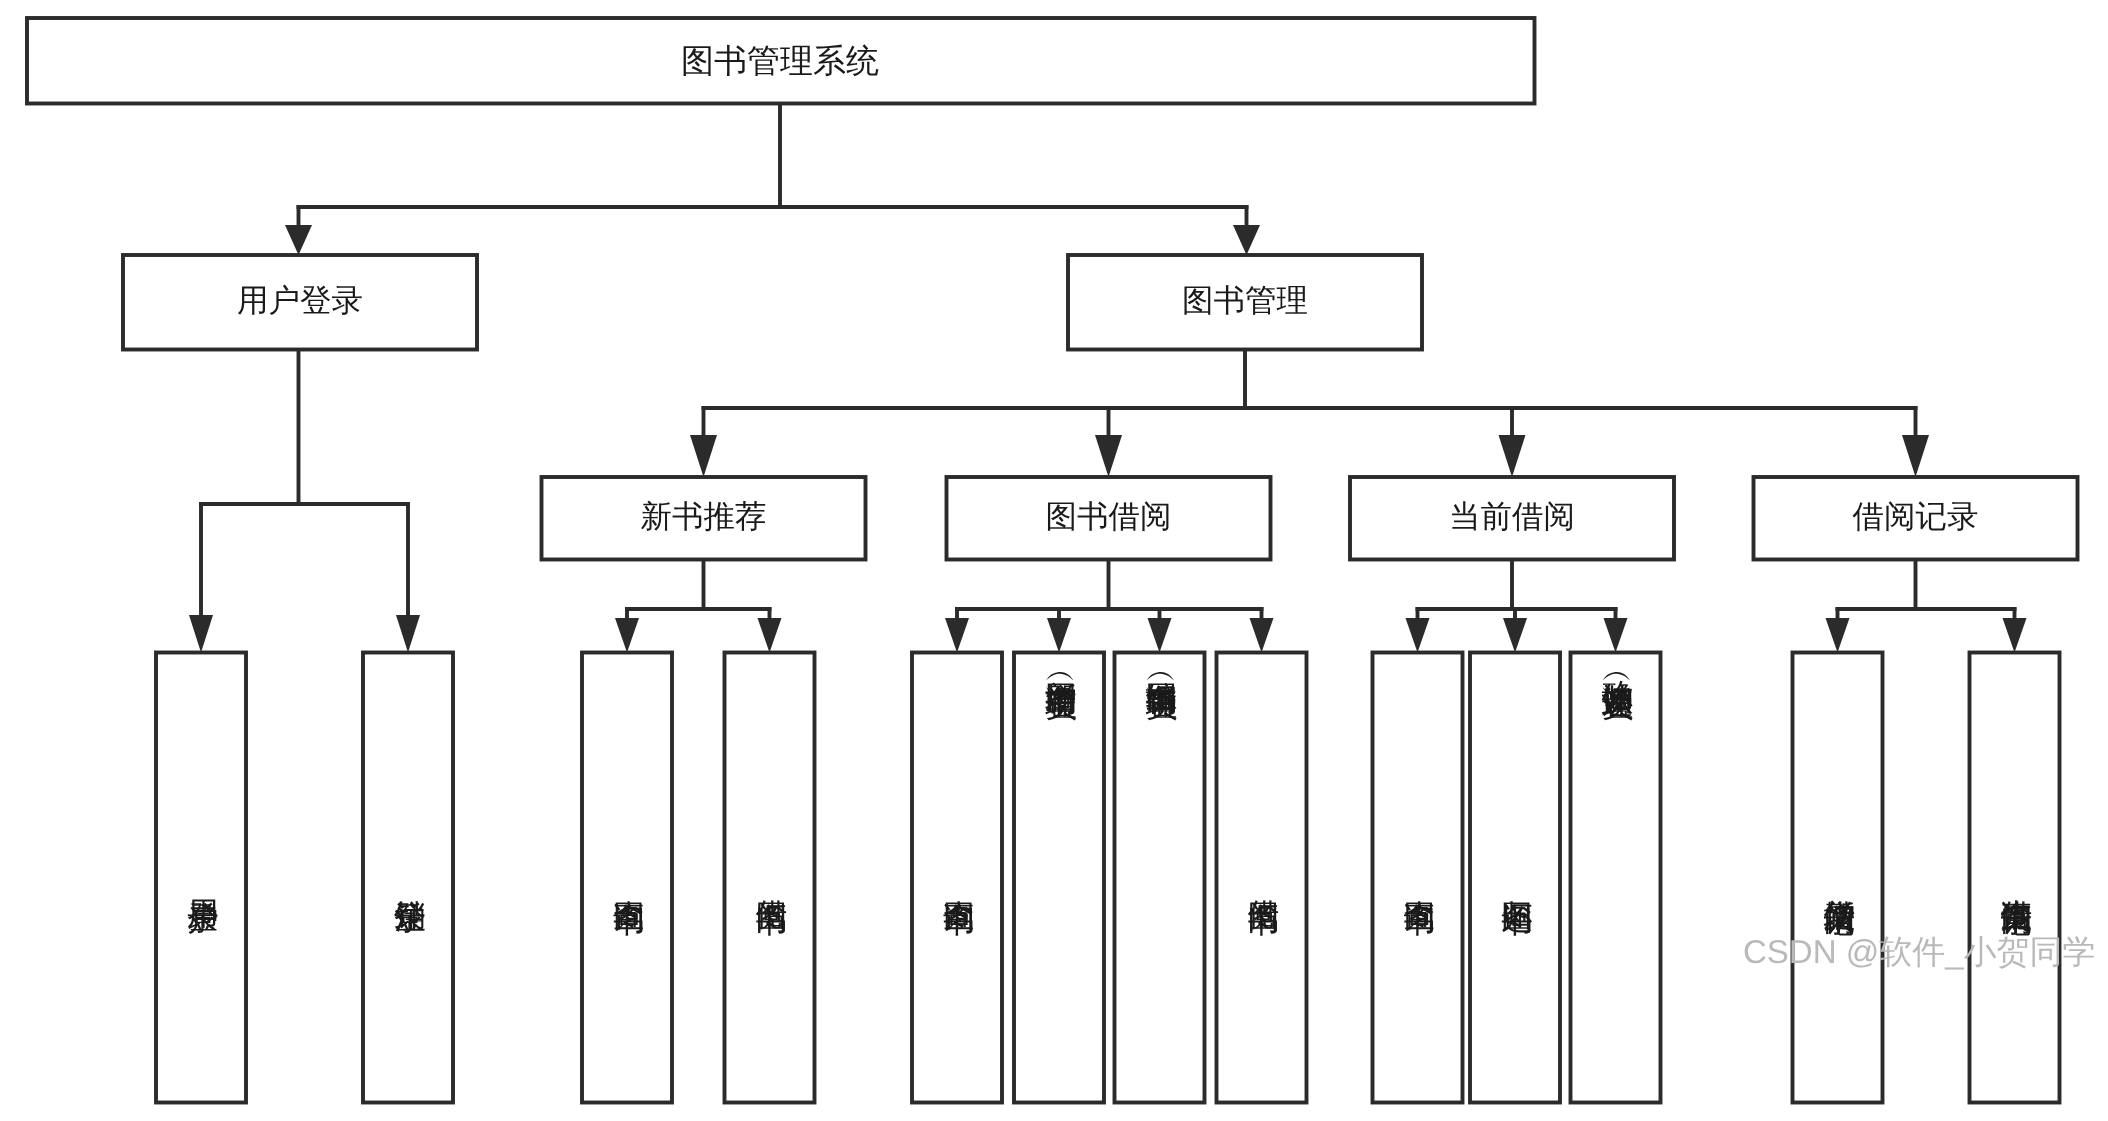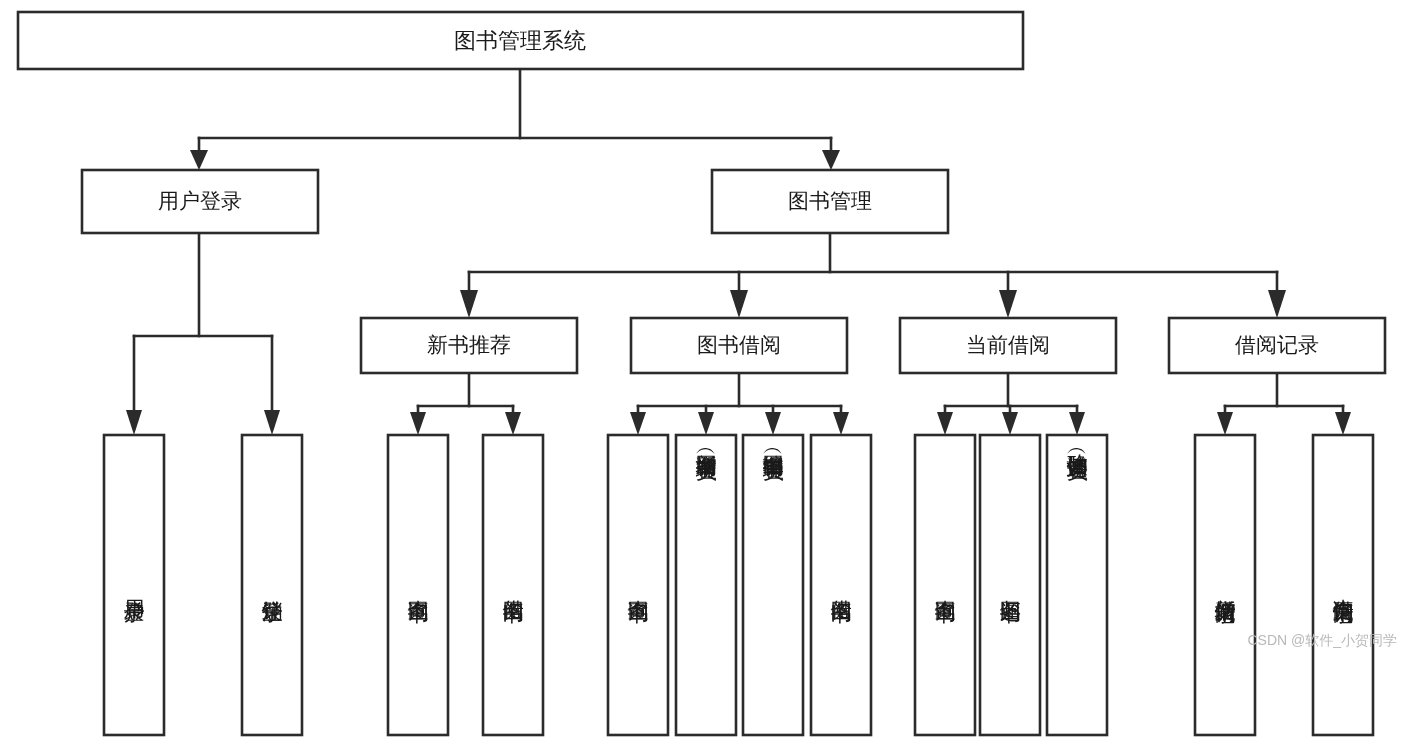--- a/index.html
+++ b/index.html
@@ -72,21 +72,21 @@
     color: #1a1a1a;
     letter-spacing: 1px;
     white-space: nowrap;
     text-align: center;
   }
   .watermark {
     position: absolute;
     right: 8px;
     bottom: 4px;
     font-family: "Liberation Sans", "DejaVu Sans", sans-serif;
-    font-size: 14px;
+    font-size: 22px;
     color: #b9b9b9;
     white-space: nowrap;
     user-select: none;
   }
 </style>
 </head>
 <body>
 
 <div id="diagram-root">
 

